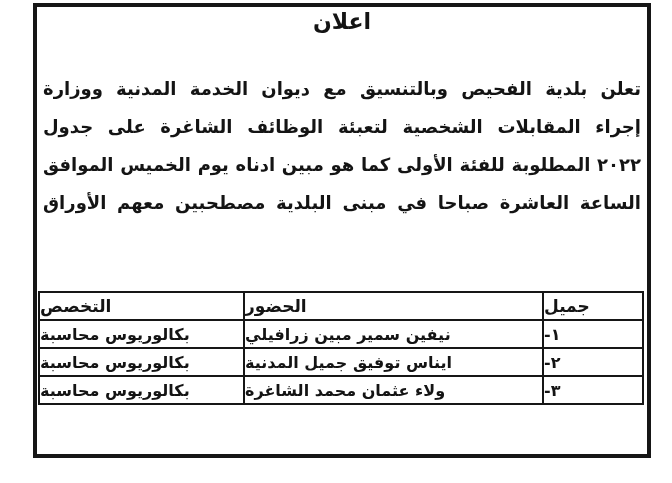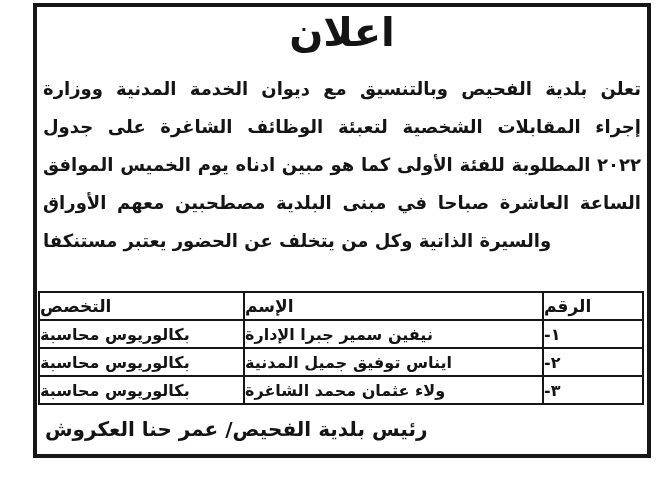--- a/index.html
+++ b/index.html
@@ -6,21 +6,21 @@
   .page{
     position:relative;width:672px;height:483px;background:#ffffff;overflow:hidden;
     font-family:"DejaVu Sans",sans-serif;color:#141414;
   }
   .box{
     position:absolute;left:33px;top:3px;width:610px;height:447px;
     border:4px solid #161616;background:#ffffff;
   }
   .title{
     position:absolute;top:2px;left:0;width:100%;
-    text-align:center;font-size:40px;font-weight:bold;direction:rtl;
+    text-align:center;font-size:22px;font-weight:bold;direction:rtl;
   }
   .body{
     position:absolute;top:63px;left:6px;right:6px;direction:rtl;
   }
   .bline{
     height:38px;line-height:38px;font-size:18px;font-weight:bold;
     text-align:justify;text-align-last:justify;overflow:hidden;
   }
   .bline.last{text-align-last:left;}
   table.tbl{
@@ -45,51 +45,49 @@
 <div class="page">
   <div class="box">
 
     <div class="title">اعلان</div>
 
     <div class="body">
       <div class="bline">تعلن بلدية الفحيص وبالتنسيق مع ديوان الخدمة المدنية ووزارة الإدارة المحلية عن</div>
       <div class="bline">إجراء المقابلات الشخصية لتعبئة الوظائف الشاغرة على جدول التشكيلات لعام</div>
       <div class="bline">٢٠٢٢ المطلوبة للفئة الأولى كما هو مبين ادناه يوم الخميس الموافق ٢٠٢٣/١٠/١٢</div>
       <div class="bline">الساعة العاشرة صباحا في مبنى البلدية مصطحبين معهم الأوراق الثبوتيه</div>
-      <div class="bline last">والسيرة الذاتية وكل من يتخلف عن الحضور يعتبر مستنكفا</div>
     </div>
 
     <table class="tbl">
       <colgroup>
         <col style="width:100px">
         <col style="width:299px">
         <col style="width:205px">
       </colgroup>
       <thead>
         <tr>
-          <th>الرقم</th>
-          <th>الإسم</th>
+          <th>جميل</th>
+          <th>الحضور</th>
           <th>التخصص</th>
         </tr>
       </thead>
       <tbody>
         <tr>
           <td>١-</td>
-          <td>نيفين سمير جبرا الإدارة</td>
+          <td>نيفين سمير مبين زرافيلي</td>
           <td>بكالوريوس محاسبة</td>
         </tr>
         <tr>
           <td>٢-</td>
           <td>ايناس توفيق جميل المدنية</td>
           <td>بكالوريوس محاسبة</td>
         </tr>
         <tr>
           <td>٣-</td>
           <td>ولاء عثمان محمد الشاغرة</td>
           <td>بكالوريوس محاسبة</td>
         </tr>
       </tbody>
     </table>
 
-    <div class="signature">رئيس بلدية الفحيص/ عمر حنا العكروش</div>
 
   </div>
 </div>
 
 </body></html>

